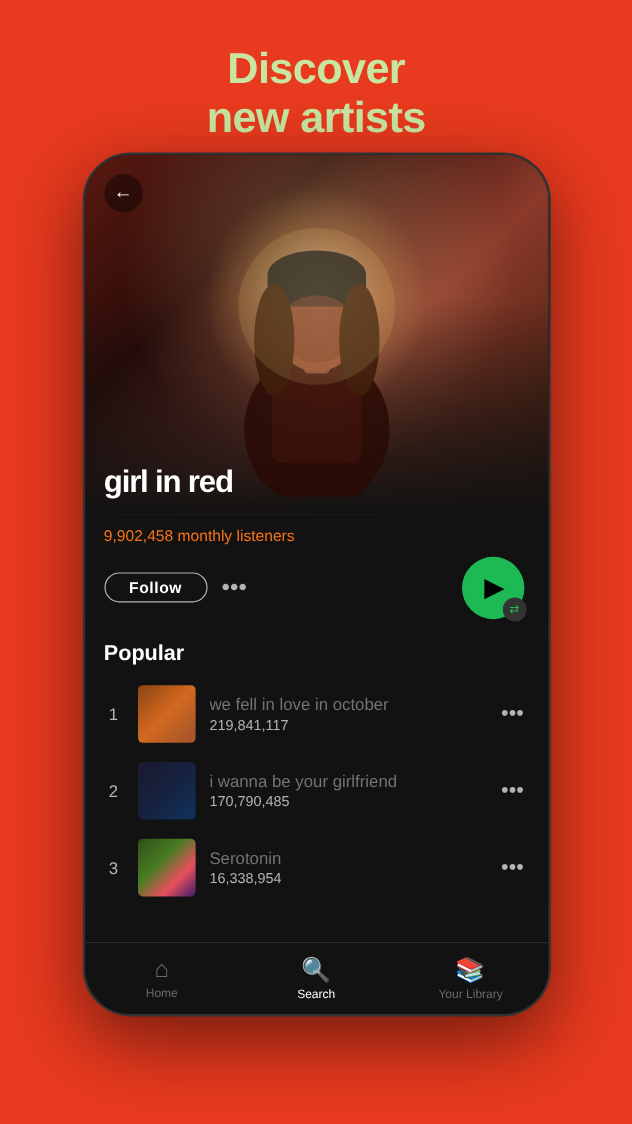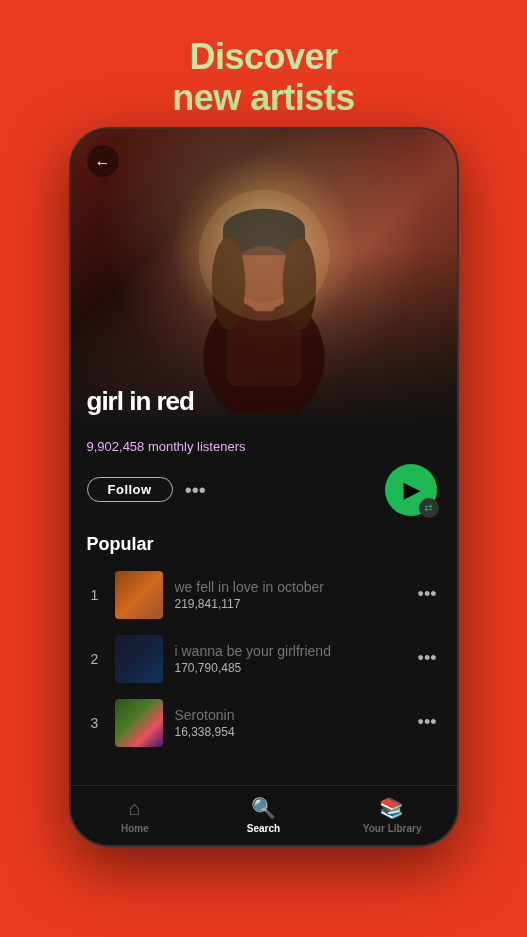--- a/index.html
+++ b/index.html
@@ -99,21 +99,21 @@
       letter-spacing: -1px;
       z-index: 5;
     }
 
     .artist-info-section {
       background: #121212;
       padding: 10px 16px 0;
     }
 
     .monthly-listeners {
-      color: #f0abfc;
+      color: #f97316;
       font-size: 13px;
       margin-bottom: 10px;
     }
 
     .artist-actions {
       display: flex;
       align-items: center;
       gap: 12px;
       margin-bottom: 14px;
     }
@@ -345,21 +345,21 @@
       cursor: pointer;
       padding: 8px 0;
     }
 
     .nav-icon {
       font-size: 20px;
     }
 
     .nav-label {
       font-size: 10px;
-      font-weight: 700;
+      font-weight: 400;
     }
 
     .nav-item:not(.active) .nav-icon,
     .nav-item:not(.active) .nav-label {
       color: #6a6a6a;
     }
 
     .nav-item.active-search .nav-icon,
     .nav-item.active-search .nav-label {
       color: white;

